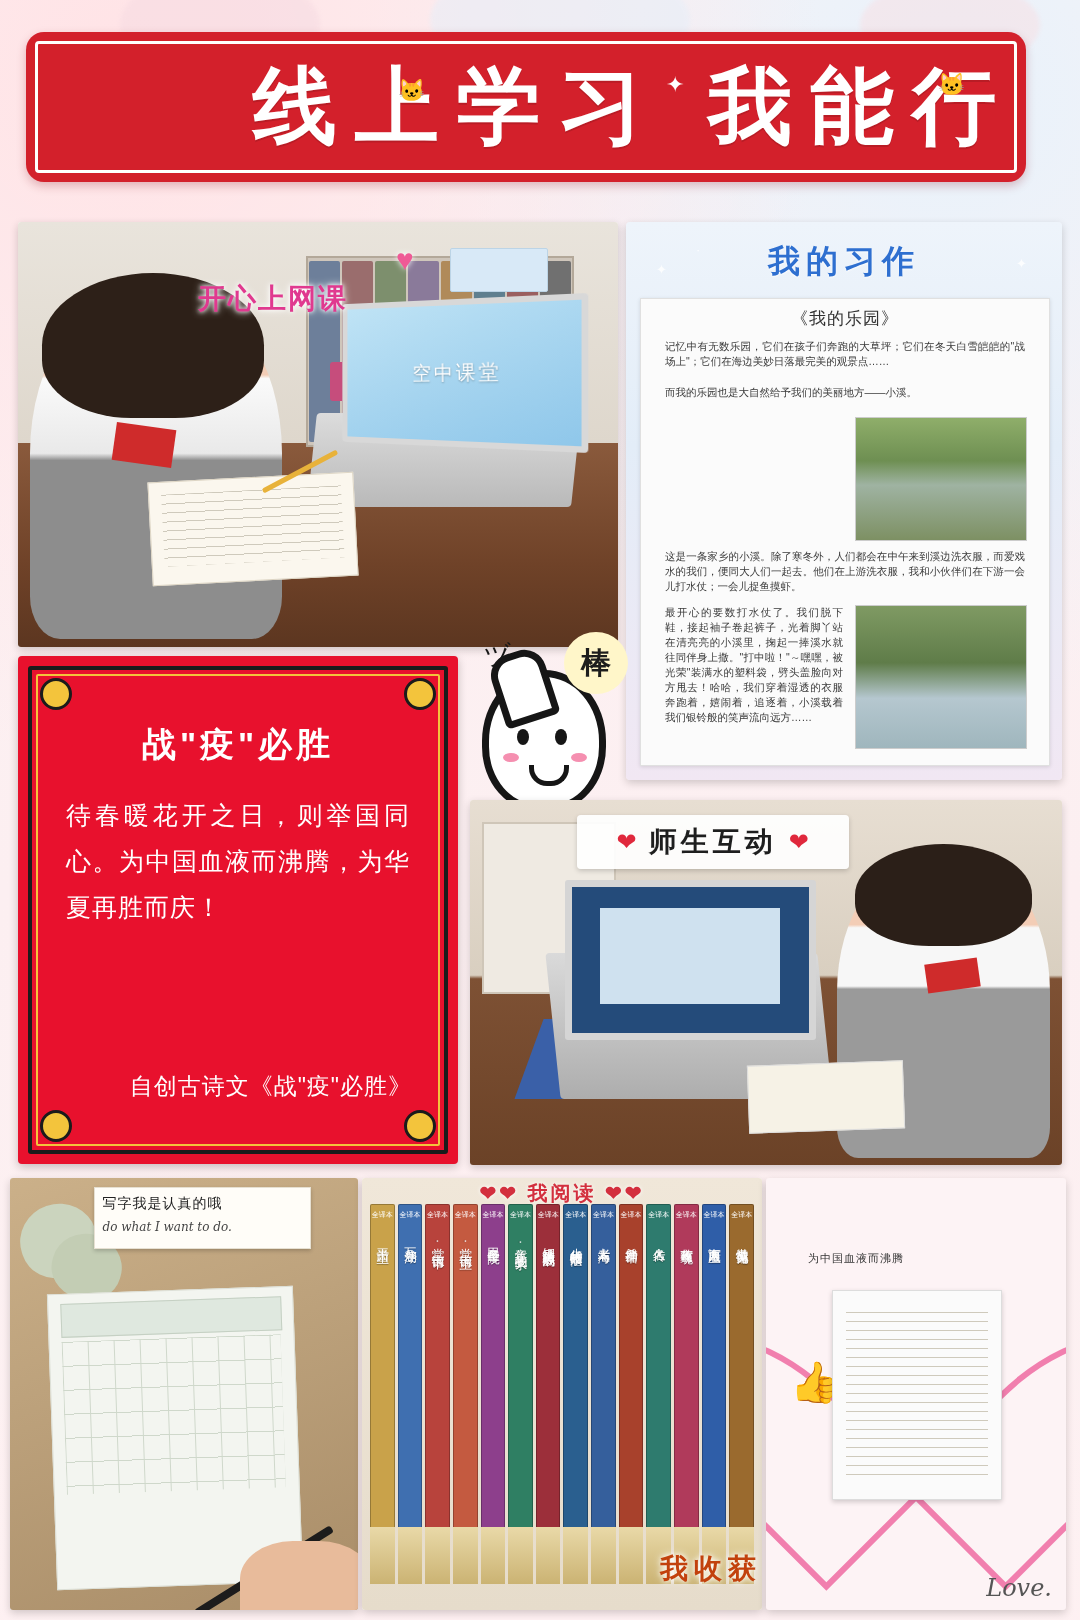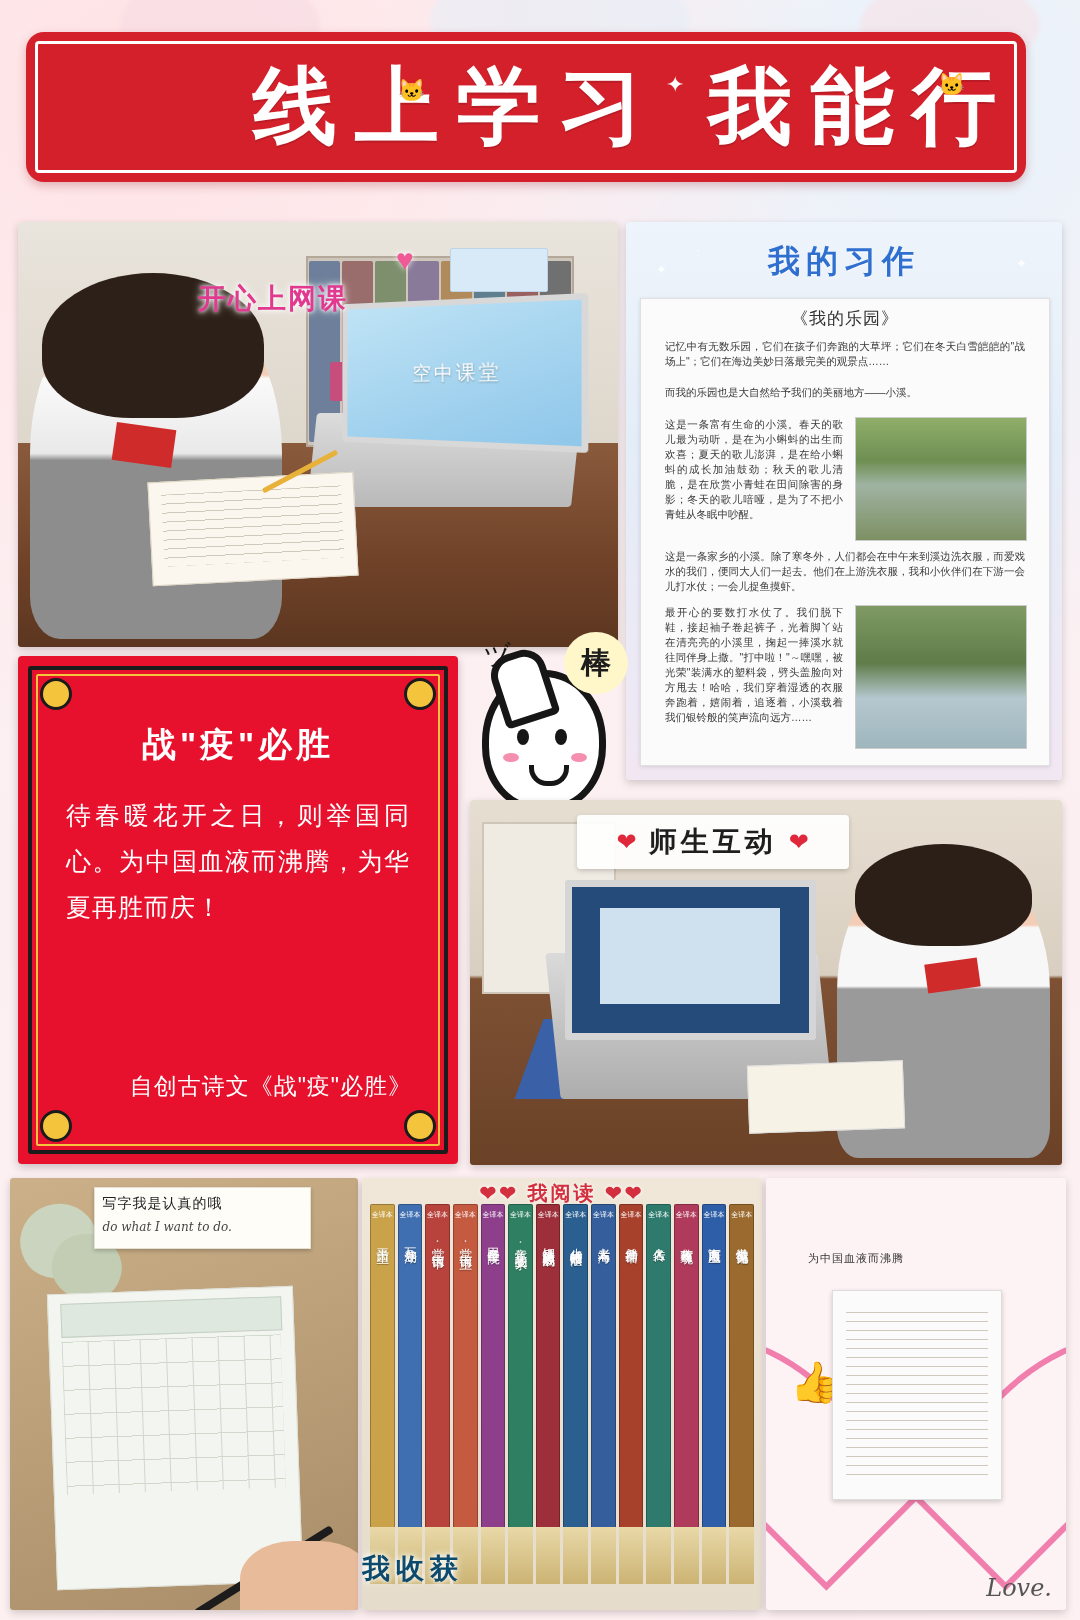--- a/index.html
+++ b/index.html
@@ -165,22 +165,22 @@
   .bk-bg{position:absolute;inset:0;background:linear-gradient(180deg,#f0e7d9 0%,#e6dccb 100%);}
   .bk-row{position:absolute;left:2%;top:6%;width:96%;height:88%;display:flex;gap:3px;}
   .bk{flex:1;position:relative;border-radius:2px 2px 0 0;box-shadow:inset 0 0 0 1px rgba(0,0,0,.25);
       display:flex;align-items:flex-start;justify-content:center;}
   .bk .bt{writing-mode:vertical-rl;font-size:12.5px;color:#fff;line-height:15px;margin-top:34px;
       letter-spacing:1px;text-shadow:0 1px 1px rgba(0,0,0,.35);}
   .bk .cap{position:absolute;top:6px;left:50%;transform:translateX(-50%);font-size:7px;color:#fff;white-space:nowrap;}
   .bk .base{position:absolute;bottom:0;left:0;width:100%;height:15%;background:linear-gradient(180deg,#e9d9a8,#cbb373);}
   .bk-banner{position:absolute;left:0;top:2px;width:100%;text-align:center;font-size:20px;font-weight:bold;
      color:#d32f3e;letter-spacing:3px;text-shadow:0 0 4px #fff;}
-  .bk-bottom{position:absolute;left:0;bottom:22px;width:100%;text-align:left;font-size:28px;font-weight:bold;
-     color:#0c4a6e;letter-spacing:6px;text-shadow:0 0 5px #fff,0 0 10px #fff;}
+  .bk-bottom{position:absolute;left:0;bottom:22px;width:100%;text-align:right;font-size:28px;font-weight:bold;
+     color:#c2410c;letter-spacing:6px;text-shadow:0 0 5px #fff,0 0 10px #fff;}
 
   
   #photo-homework{left:766px;top:1178px;width:300px;height:432px;border-radius:3px;background:#fdf3f5;}
   .hm-heart{position:absolute;left:6%;top:10%;width:88%;height:74%;}
   .hm-heart:before,.hm-heart:after{content:"";position:absolute;top:0;width:50%;height:80%;
      background:transparent;border:6px solid #f17fae;border-radius:50% 50% 0 0;}
   .hm-heart:before{left:0;transform:rotate(-45deg);transform-origin:100% 100%;}
   .hm-heart:after{right:0;transform:rotate(45deg);transform-origin:0 100%;}
   .hm-paper{position:absolute;left:22%;top:26%;width:56%;height:48%;background:#fbfbfb;
      border:1px solid #ddd;box-shadow:0 2px 5px rgba(0,0,0,.18);}
@@ -242,21 +242,20 @@
 <div class="card" id="card-composition">
   <span class="sparkle" style="left:30px;top:40px;">✦</span>
   <span class="sparkle" style="left:390px;top:34px;">✦</span>
   <span class="sparkle" style="left:70px;top:20px;">·</span>
   <div class="comp-title">我的习作</div>
   <div class="comp-sheet">
     <div class="comp-sub">《我的乐园》</div>
     <div class="comp-p" style="left:24px;top:40px;width:360px;">记忆中有无数乐园，它们在孩子们奔跑的大草坪；它们在冬天白雪皑皑的"战场上"；它们在海边美妙日落最完美的观景点……</div>
     <div class="comp-p" style="left:24px;top:86px;width:360px;">而我的乐园也是大自然给予我们的美丽地方——小溪。</div>
     <div class="comp-img river" style="left:214px;top:118px;width:170px;height:122px;"></div>
-    <div class="comp-p" style="left:24px;top:118px;width:178px;">这是一条富有生命的小溪。春天的歌儿最为动听，是在为小蝌蚪的出生而欢喜；夏天的歌儿澎湃，是在给小蝌蚪的成长加油鼓劲；秋天的歌儿清脆，是在欣赏小青蛙在田间除害的身影；冬天的歌儿喑哑，是为了不把小青蛙从冬眠中吵醒。</div>
     <div class="comp-p" style="left:24px;top:250px;width:360px;">这是一条家乡的小溪。除了寒冬外，人们都会在中午来到溪边洗衣服，而爱戏水的我们，便同大人们一起去。他们在上游洗衣服，我和小伙伴们在下游一会儿打水仗；一会儿捉鱼摸虾。</div>
     <div class="comp-img kids" style="left:214px;top:306px;width:170px;height:142px;"></div>
     <div class="comp-p" style="left:24px;top:306px;width:178px;">最开心的要数打水仗了。我们脱下鞋，接起袖子卷起裤子，光着脚丫站在清亮亮的小溪里，掬起一捧溪水就往同伴身上撒。"打中啦！"～嘿嘿，被光荣"装满水的塑料袋，劈头盖脸向对方甩去！哈哈，我们穿着湿透的衣服奔跑着，嬉闹着，追逐着，小溪载着我们银铃般的笑声流向远方……</div>
   </div>
 </div>
 
 <div class="card" id="card-poem">
   <div class="scroll-border"></div>
   <div class="scroll-border2"></div>
   <div class="scroll-corner" style="left:22px;top:22px;"></div>

